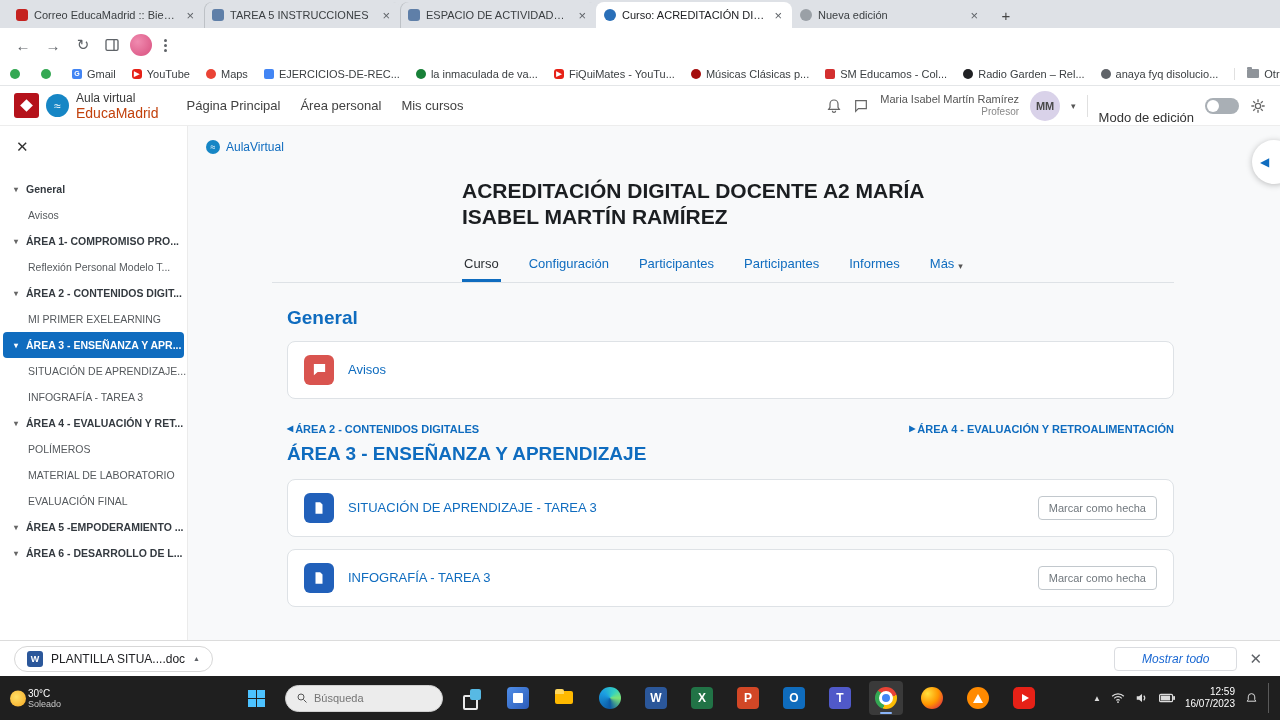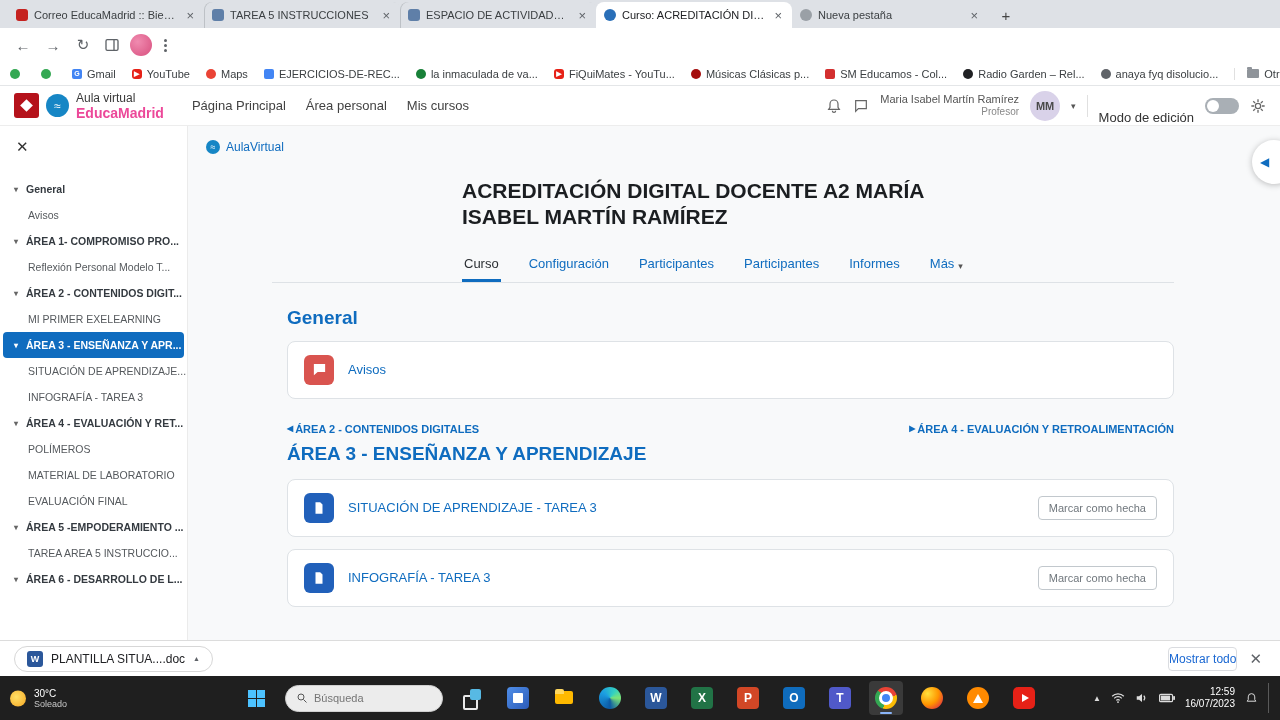--- a/index.html
+++ b/index.html
@@ -48,21 +48,21 @@
   .bm-folder { width:12px; height:9px; background:#8f949a; border-radius:1px; position:relative; }
   .bm-folder::before { content:""; position:absolute; top:-2px; left:0; width:5px; height:2px; background:#8f949a; border-radius:1px 1px 0 0; }
 
   
   .mheader { height:40px; background:#fff; border-bottom:1px solid #ededed; display:flex; align-items:center; padding:0 14px; }
   .brand { display:flex; align-items:center; gap:7px; }
   .logo-red { width:25px; height:25px; background:#b5121b; border-radius:3px; display:flex; align-items:center; justify-content:center; }
   .logo-red i { width:9px; height:9px; background:#fff; transform:rotate(45deg); }
   .logo-blue { width:23px; height:23px; background:#1686c5; border-radius:50%; color:#fff; font-size:12px; display:flex; align-items:center; justify-content:center; }
   .brand-text div:first-child { font-size:12px; color:#3a3a3a; }
-  .brand-text div:last-child { font-size:14px; font-weight:700; color:#ec4899; }
+  .brand-text div:last-child { font-size:14px; font-weight:400; color:#c2410c; }
   .mnav { display:flex; gap:20px; margin-left:28px; font-size:13px; color:#424242; }
   .muser { margin-left:auto; display:flex; align-items:center; gap:11px; }
   .uname { text-align:right; line-height:1.15; }
   .uname .n { font-size:11px; color:#555; }
   .uname .r { font-size:10px; color:#888; }
   .avatar-mm { width:30px; height:30px; border-radius:50%; background:#d9d2e9; color:#4a4a4a; font-size:11px; font-weight:bold; display:flex; align-items:center; justify-content:center; }
   .chev-sm { font-size:9px; color:#555; }
   .vdiv { width:1px; height:22px; background:#e0e0e0; }
   .editmode { font-size:13px; color:#333;margin-top:23px; }
   .toggle { width:34px; height:16px; border-radius:8px; background:#a9afb5; position:relative; }
@@ -101,26 +101,26 @@
   .navrow a { display:flex; align-items:center; gap:2px; }
   .area-heading { margin:8px 0 14px 15px; font-size:19px; font-weight:600; color:#0f6cbf; }
   .drawer-toggle { position:absolute; top:14px; right:-16px; width:44px; height:44px; border-radius:50%; background:#fff; box-shadow:0 1px 6px rgba(0,0,0,.25); color:#0f6cbf; font-size:12px; display:flex; align-items:center; padding-left:8px; }
 
   
   .dlbar { height:36px; background:#fff; border-top:1px solid #dcdcdc; display:flex; align-items:center; padding:0 14px; gap:8px; }
   .dlchip { display:flex; align-items:center; gap:8px; border:1px solid #d7d7d7; border-radius:16px; padding:4px 12px; }
   .wordic { width:16px; height:16px; background:#2b579a; border-radius:3px; color:#fff; font-size:9px; font-weight:bold; display:flex; align-items:center; justify-content:center; }
   .dlname { font-size:12px; color:#202124; }
   .dlchev { font-size:7px; color:#5f6368; }
-  .showall { margin-left:auto; font-size:12px; color:#1967d2; border:1px solid #dadce0; border-radius:4px; padding:4px 0; background:#fff; font-family:"Liberation Sans",sans-serif; }
+  .showall { margin-left:auto; font-size:12px; color:#1967d2; border:1px solid #dadce0; border-radius:4px; padding:4px 27px; background:#fff; font-family:"Liberation Sans",sans-serif;font-style:italic; }
   .dlclose { font-size:15px; color:#5f6368; padding:0 4px; }
 
   
   .taskbar { height:44px; background:#1f1f1f; position:relative; }
-  .tb-weather { position:absolute; left:10px; top:50%; transform:translateY(-50%); display:flex; align-items:center; gap:8px; }
+  .tb-weather { position:absolute; left:10px; top:50%; transform:translateY(-50%); display:flex; align-items:center; gap:2px; }
   .sun { width:16px; height:16px; border-radius:50%; background:radial-gradient(circle at 40% 40%, #ffe066, #f5a623); }
   .wtxt div:first-child { font-size:10px; color:#fff; }
   .wtxt div:last-child { font-size:9px; color:#c9c9c9; }
   .tb-center { position:absolute; left:50%; top:0; height:100%; transform:translateX(-50%); display:flex; align-items:center; gap:12px; }
   .appslot { width:34px; height:34px; border-radius:4px; display:flex; align-items:center; justify-content:center; position:relative; }
   .appslot.active { background:#3a3a3a; }
   .appslot.active::after { content:""; position:absolute; bottom:1px; left:50%; transform:translateX(-50%); width:12px; height:2px; border-radius:1px; background:#8ab4f8; }
   .winlogo { display:grid; grid-template-columns:8px 8px; grid-gap:1px; }
   .winlogo i { width:8px; height:8px; background:#4cc2ff; }
   .tb-search { width:158px; height:27px; border-radius:14px; background:#ececec; border:1px solid #d0d0d0; display:flex; align-items:center; gap:6px; padding:0 10px; }
@@ -171,21 +171,21 @@
       <span class="tab-title">ESPACIO DE ACTIVIDADES T5</span>
       <span class="tab-close">×</span>
     </div>
     <div class="tab active">
       <span class="fv fv-moodle"></span>
       <span class="tab-title">Curso: ACREDITACIÓN DIGITAL D</span>
       <span class="tab-close">×</span>
     </div>
     <div class="tab">
       <span class="fv fv-blank"></span>
-      <span class="tab-title">Nueva pestaña</span>
+      <span class="tab-title">Nueva edición</span>
       <span class="tab-close">×</span>
     </div>
     <div class="newtab">+</div>
   </div>
 
   <div class="toolbar">
     <span class="nav-ic">←</span>
     <span class="nav-ic">→</span>
     <span class="nav-ic">↻</span>
     <div class="tb-right">
@@ -343,23 +343,20 @@
           </div>
         <div class="srow itm">
             <span>MATERIAL DE LABORATORIO</span>
           </div>
         <div class="srow itm">
             <span>EVALUACIÓN FINAL</span>
           </div>
         <div class="srow sec">
             <span class="chev">▾</span>
             <span>ÁREA 5 -EMPODERAMIENTO ...</span>
-          </div>
-        <div class="srow itm">
-            <span>TAREA AREA 5 INSTRUCCIO...</span>
           </div>
         <div class="srow sec">
             <span class="chev">▾</span>
             <span>ÁREA 6 - DESARROLLO DE L...</span>
           </div>
       </div>
     </aside>
 
     <main class="main">
       <div class="crumb">

